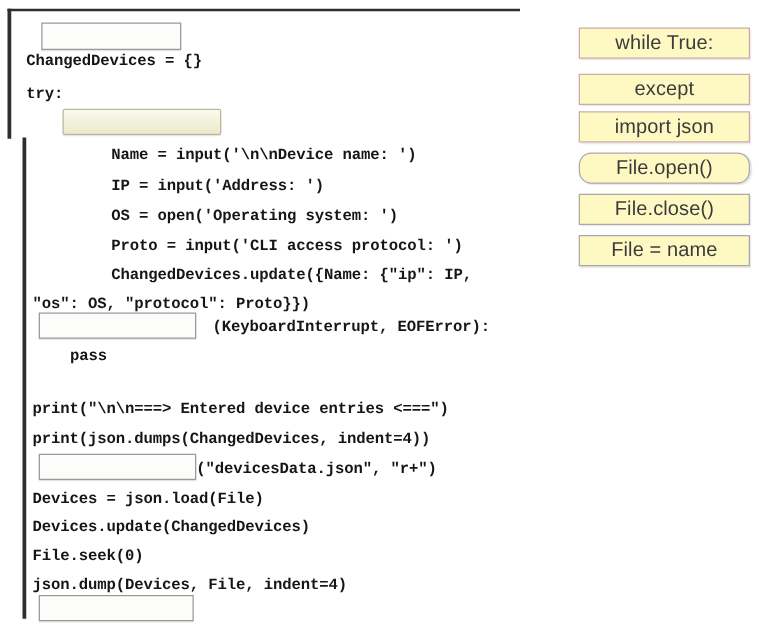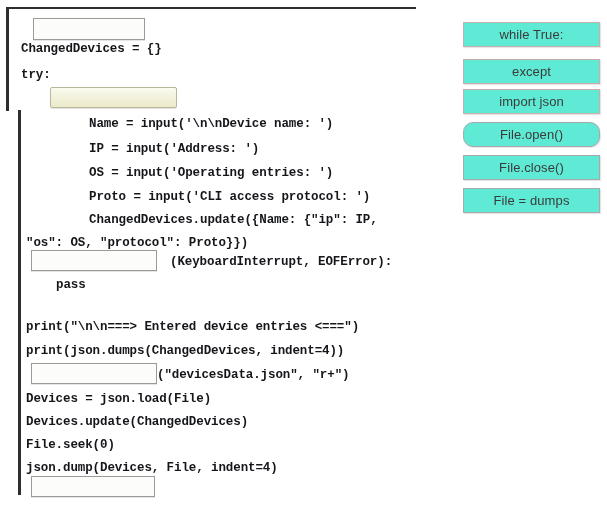--- a/index.html
+++ b/index.html
@@ -89,26 +89,26 @@
     top: 0;
     width: 144px;
     height: 506px;
   }
   .option {
     position: absolute;
     left: 0;
     width: 137px;
     height: 25px;
     box-sizing: border-box;
-    background: #5eead4;
+    background: #fef9c3;
     display: flex;
     align-items: center;
     justify-content: center;
     font-family: "Liberation Sans", sans-serif;
-    font-size: 13px;
+    font-size: 16px;
     color: #3b3b3b;
     letter-spacing: 0.1px;
     box-shadow: 1px 1px 1px rgba(0,0,0,0.10);
   }
   .option.warm { border: 1px solid #c9adad; }
   .option.cool { border: 1px solid #a9a9ad; }
 </style>
 </head>
 <body>
 
@@ -125,21 +125,21 @@
     <div class="code-line" style="left:21px; top:42px;">ChangedDevices = {}</div>
 
     <div class="code-line" style="left:21px; top:68px;">try:</div>
 
     <div class="blank filled" style="left:50px; top:87px; width:127px; height:21px;"></div>
 
     <div class="code-line" style="left:89px; top:117px;">Name = input('\n\nDevice name: ')</div>
 
     <div class="code-line" style="left:89px; top:142px;">IP = input('Address: ')</div>
 
-    <div class="code-line" style="left:89px; top:166px;">OS = input('Operating entries: ')</div>
+    <div class="code-line" style="left:89px; top:166px;">OS = open('Operating system: ')</div>
 
     <div class="code-line" style="left:89px; top:190px;">Proto = input('CLI access protocol: ')</div>
 
     <div class="code-line" style="left:89px; top:213px;">ChangedDevices.update({Name: {"ip": IP,</div>
 
     <div class="code-line" style="left:26px; top:236px;">"os": OS, "protocol": Proto}})</div>
 
     <div class="blank" style="left:31px; top:250px; width:126px; height:21px;"></div>
     <div class="code-line" style="left:170px; top:255px;">(KeyboardInterrupt, EOFError):</div>
 
@@ -173,17 +173,17 @@
     <div class="option warm" style="top:89px;">
       <span>import json</span>
     </div>
     <div class="option cool" style="top:122px;border-radius:10px;">
       <span>File.open()</span>
     </div>
     <div class="option cool" style="top:155px;">
       <span>File.close()</span>
     </div>
     <div class="option cool" style="top:188px;">
-      <span>File = dumps</span>
+      <span>File = name</span>
     </div>
   </div>
 
 </div>
 
 </body></html>

